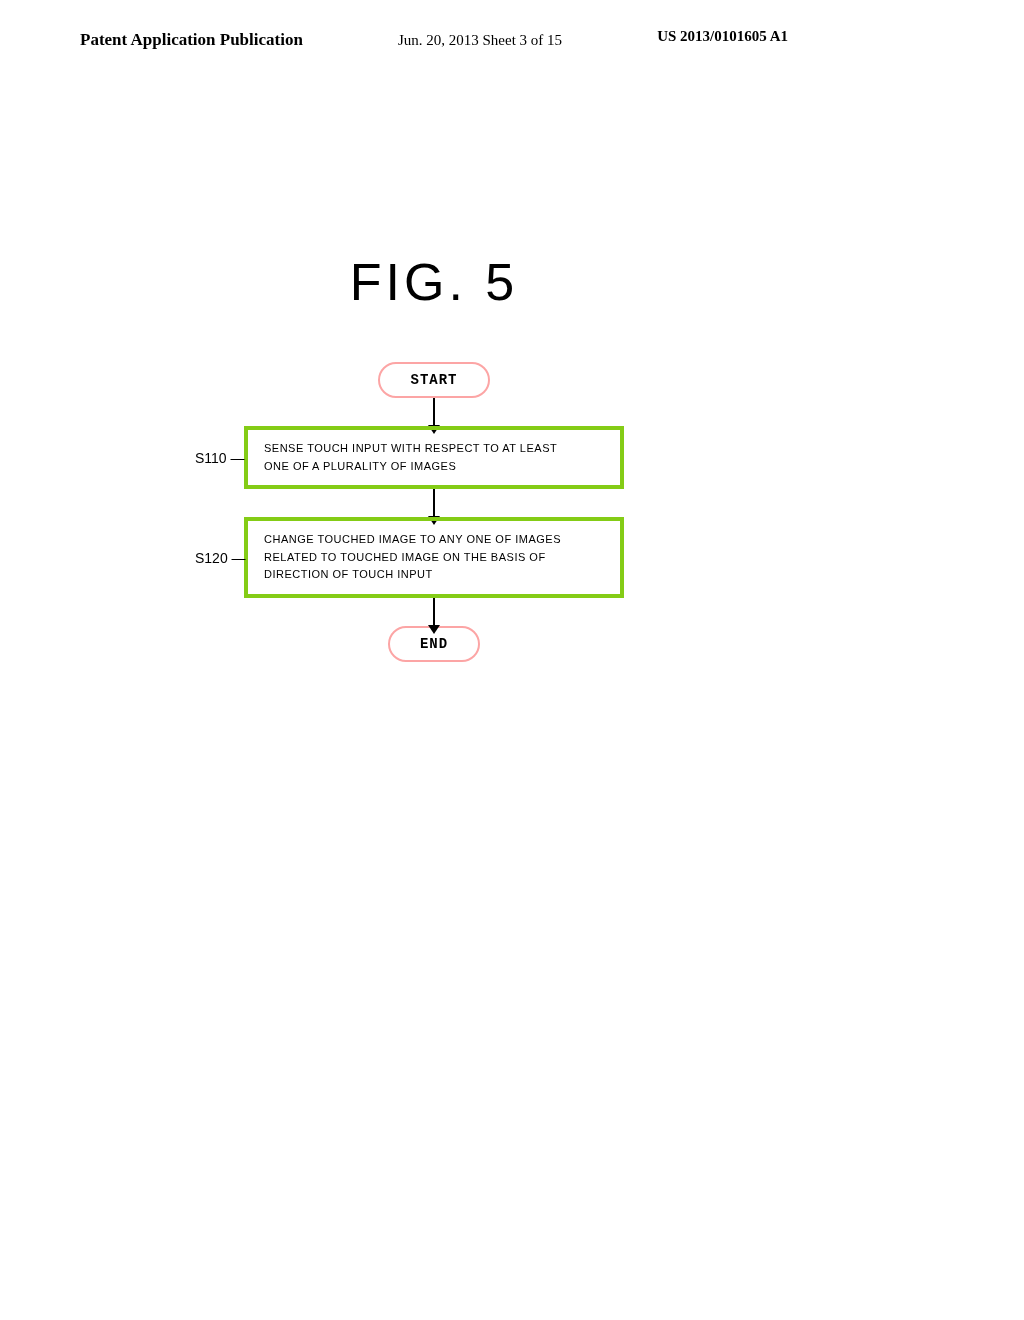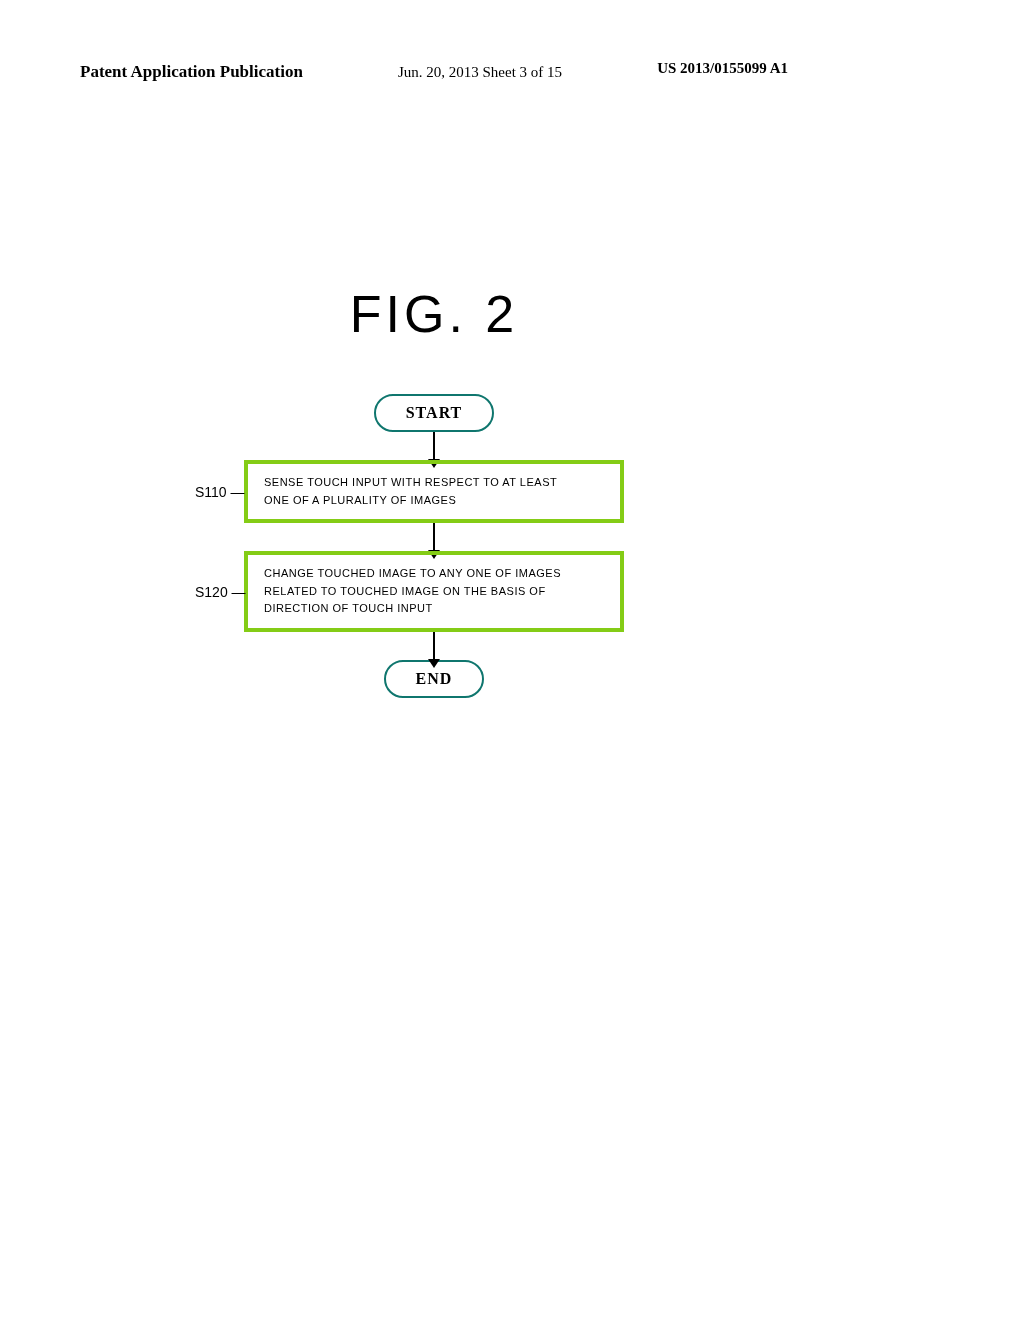--- a/index.html
+++ b/index.html
@@ -15,21 +15,21 @@
       font-family: 'Times New Roman', Times, serif;
       position: relative;
       overflow: hidden;
     }
 
     .page {
       width: 868px;
       height: 1320px;
       background: #ffffff;
       position: relative;
-      padding: 60px 80px;
+      padding: 28px 80px;
     }
 
     .header {
       display: flex;
       justify-content: space-between;
       align-items: flex-start;
       margin-bottom: 20px;
       border-bottom: none;
     }
 
@@ -62,26 +62,26 @@
 
     .flowchart {
       display: flex;
       flex-direction: column;
       align-items: center;
       margin-top: 10px;
     }
 
     
     .oval {
-      border: 2px solid #0f766e;
+      border: 2px solid #fca5a5;
       border-radius: 50px;
       padding: 8px 30px;
-      font-size: 16px;
+      font-size: 14px;
       font-weight: bold;
-      font-family: Liberation Serif, serif;
+      font-family: Liberation Mono, monospace;
       letter-spacing: 1px;
       background: #fff;
       display: inline-block;
     }
 
     
     .arrow-down {
       width: 2px;
       background: #000;
       height: 28px;
@@ -134,24 +134,24 @@
     }
   </style>
 </head>
 <body>
 
 <div class="page">
 
   <div class="header">
     <div class="header-left">Patent Application Publication</div>
     <div class="header-center">Jun. 20, 2013  Sheet 3 of 15</div>
-    <div class="header-right">US 2013/0155099 A1</div>
+    <div class="header-right">US 2013/0101605 A1</div>
   </div>
 
-  <div class="fig-title">FIG.   2</div>
+  <div class="fig-title">FIG.   5</div>
 
   <div class="flowchart">
 
     <div class="oval">START</div>
 
     <div class="arrow-down"></div>
 
     <div class="step-row">
       <span class="step-label">S110 —</span>
       <div class="process-box">

